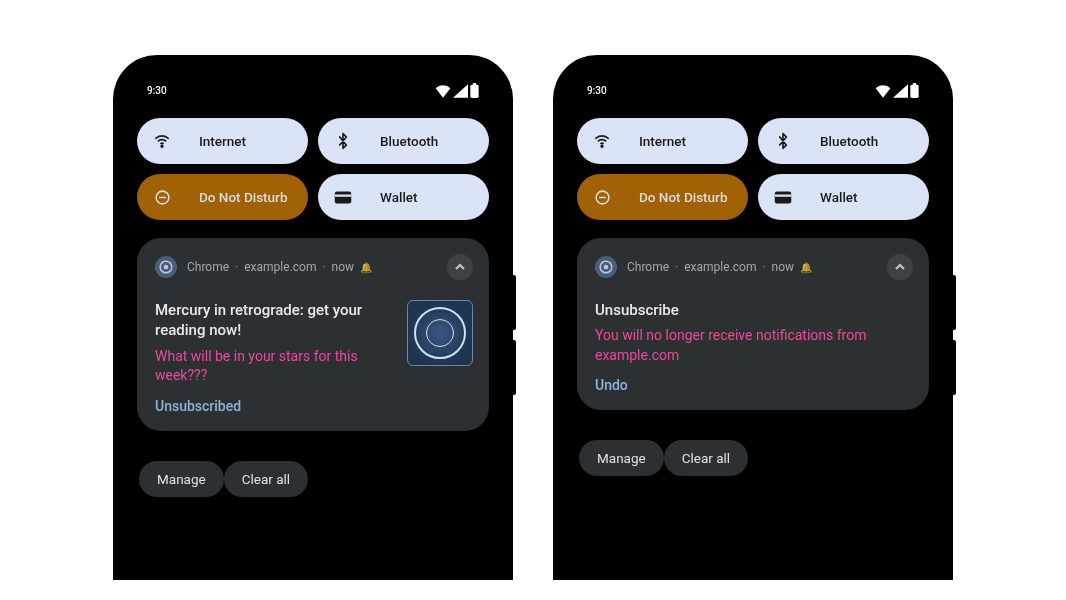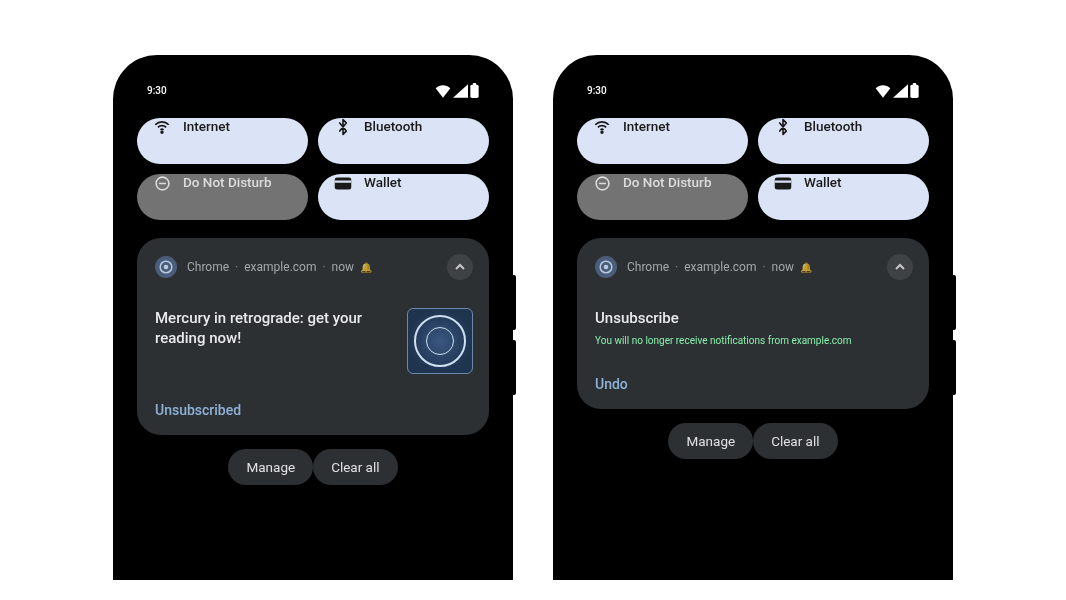--- a/index.html
+++ b/index.html
@@ -47,28 +47,29 @@
   .quick-settings {
     display: grid;
     grid-template-columns: 1fr 1fr;
     gap: 10px;
     padding: 6px 12px 14px 12px;
   }
   .qs-tile {
     height: 46px;
     border-radius: 23px;
     display: flex;
-    gap: 12px;
+    align-items: center;
+    gap: 28px;
     padding: 0 16px;
     font-size: 13.5px;
     font-weight: 500;
     cursor: pointer;
   }
   .qs-tile.active { background: #dbe4f6; color: #1a1a1a; }
-  .qs-tile.inactive { background: #737373; color: #dcdcdc; }
+  .qs-tile.inactive { background: #a16207; color: #dcdcdc; }
   .qs-icon { width: 18px; height: 18px; display:flex; align-items:center; justify-content:center; flex-shrink:0; }
   .notification {
     margin: 4px 12px 0 12px;
     background: #2d3033;
     border-radius: 24px;
     padding: 16px 16px 16px 18px;
   }
   .notif-header {
     display: flex;
     align-items: center;
@@ -84,49 +85,50 @@
     flex-shrink:0;
   }
   .notif-header-text { flex: 1; display:flex; gap:6px; align-items:center; }
   .notif-chevron {
     width: 26px; height: 26px;
     background: #3f4245;
     border-radius: 50%;
     display:flex; align-items:center; justify-content:center;
     cursor:pointer;
   }
-  .notif-body { display:flex; gap:12px; margin-top:28px; }
+  .notif-body { display:flex; gap:12px; margin-top:20px; }
   .notif-text { flex:1; }
   .notif-title { color:#e8eaed; font-size:15px; font-weight:500; line-height:1.35; }
-  .notif-sub { color:#86efac; font-size:10px; margin-top:6px; line-height:1.4; }
+  .notif-sub { color:#ec4899; font-size:14px; margin-top:6px; line-height:1.4; }
   .notif-thumb {
     width: 66px; height: 66px;
     background: radial-gradient(circle at center, #3a5782 0%, #1e344f 70%);
     border-radius: 6px;
     border: 1px solid #6a89ad;
     flex-shrink:0;
     position:relative;
   }
   .zodiac-ring {
     position:absolute; inset:6px;
     border: 2px solid #cfe0f2;
     border-radius:50%;
   }
   .zodiac-inner {
     position:absolute; inset:18px;
     border: 1px solid #cfe0f2;
     border-radius:50%;
   }
   .notif-action {
     color:#8fb2d9; font-size:14px; font-weight:500;
-    margin-top:28px; cursor:pointer; display:inline-block;
+    margin-top:12px; cursor:pointer; display:inline-block;
   }
   .notif-footer {
-    display:flex; justify-content:center;
+    display:flex; justify-content:flex-start;
     padding: 14px 14px 0 14px;
+    margin-top: 16px;
   }
   .footer-btn {
     background:#2d3033; color:#e0e0e0;
     font-size:13.5px; font-weight:400;
     padding: 10px 18px;
     border-radius: 20px;
     cursor:pointer;
   }
   .bell-icon { font-size:10px; opacity:0.7; }
   .dot-sep { opacity:0.7; }
@@ -210,20 +212,21 @@
       </div>
       <div class="notif-chevron">
         <svg width="12" height="12" viewBox="0 0 12 12" fill="none" stroke="#c8c8c8" stroke-width="2">
               <path d="M2 8 L6 4 L10 8"></path>
             </svg>
       </div>
     </div>
     <div class="notif-body">
       <div class="notif-text">
         <div class="notif-title">Mercury in retrograde: get your reading now!</div>
+        <div class="notif-sub">What will be in your stars for this week???</div>
       </div>
       <div class="notif-thumb">
         <div class="zodiac-ring"></div>
         <div class="zodiac-inner"></div>
       </div>
     </div>
     <span class="notif-action">Unsubscribed</span>
   </div>
 
   <div class="notif-footer">

